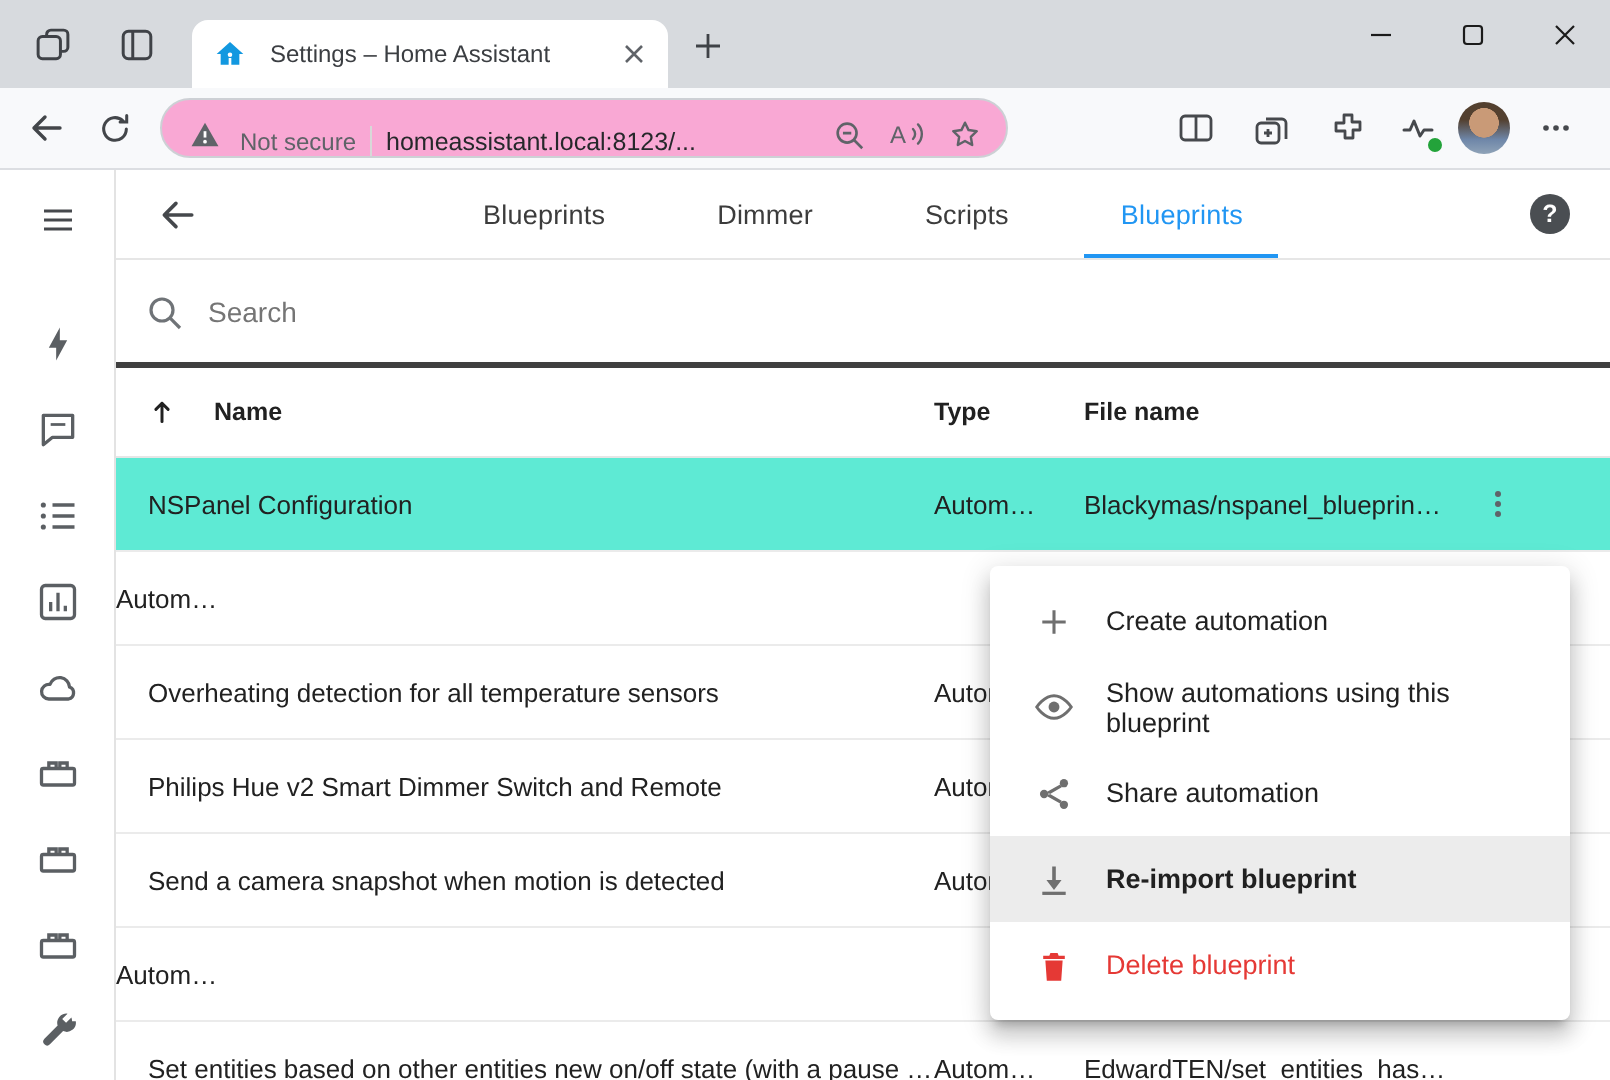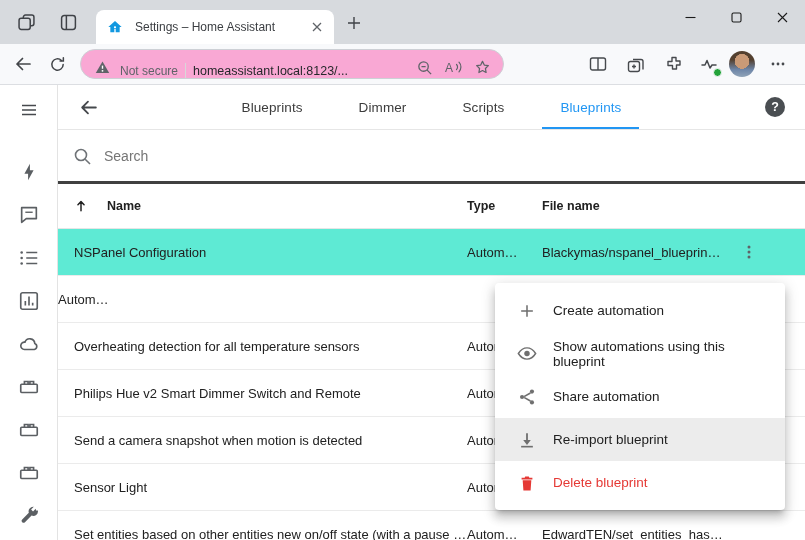--- a/index.html
+++ b/index.html
@@ -75,21 +75,21 @@
           font-size:13px; color:#212121; }
   .trow .c-name { text-overflow:ellipsis; display:block; line-height:47px; }
   .trow.hovered { background:#5eead4; }
 
   
   .ctx-menu { position:absolute; left:437px; top:198px; width:290px; background:#fff; border-radius:4px;
               padding:6px 0; z-index:40;
               box-shadow:0 5px 5px -3px rgba(0,0,0,.2), 0 8px 10px 1px rgba(0,0,0,.14), 0 3px 14px 2px rgba(0,0,0,.12); }
   .ctx-item { height:43px; display:flex; align-items:center; gap:16px; padding:0 16px 0 22px;
               font-size:13.5px; color:#212121; cursor:pointer; }
-  .ctx-item.highlight { background:#ececec; }
+  .ctx-item.highlight { background:#ececec;font-weight:bold; }
   .ctx-item.danger { color:#e53935; }
   .ctx-icon { width:20px; height:20px; display:flex; align-items:center; justify-content:center; flex:0 0 20px; }
 </style>
 </head>
 <body>
 
 <div class="titlebar">
   <div class="tb-left">
     <span class="tb-btn">
       <svg width="17" height="17" viewBox="0 0 16 16" fill="none" stroke="#3f4247" stroke-width="1.4">
@@ -360,21 +360,20 @@
         <span class="c-file"></span>
         <span class="c-menu"></span>
       </div>
       <div class="trow">
         <span class="c-name">Send a camera snapshot when motion is detected</span>
         <span class="c-type">Autom…</span>
         <span class="c-file"></span>
         <span class="c-menu"></span>
       </div>
       <div class="trow">
-        <span class="c-name">Sensor Light</span>
         <span class="c-type">Autom…</span>
         <span class="c-file"></span>
         <span class="c-menu"></span>
       </div>
       <div class="trow">
         <span class="c-name">Set entities based on other entities new on/off state (with a pause entity)</span>
         <span class="c-type">Autom…</span>
         <span class="c-file">EdwardTEN/set_entities_has…</span>
         <span class="c-menu"></span>
       </div>

